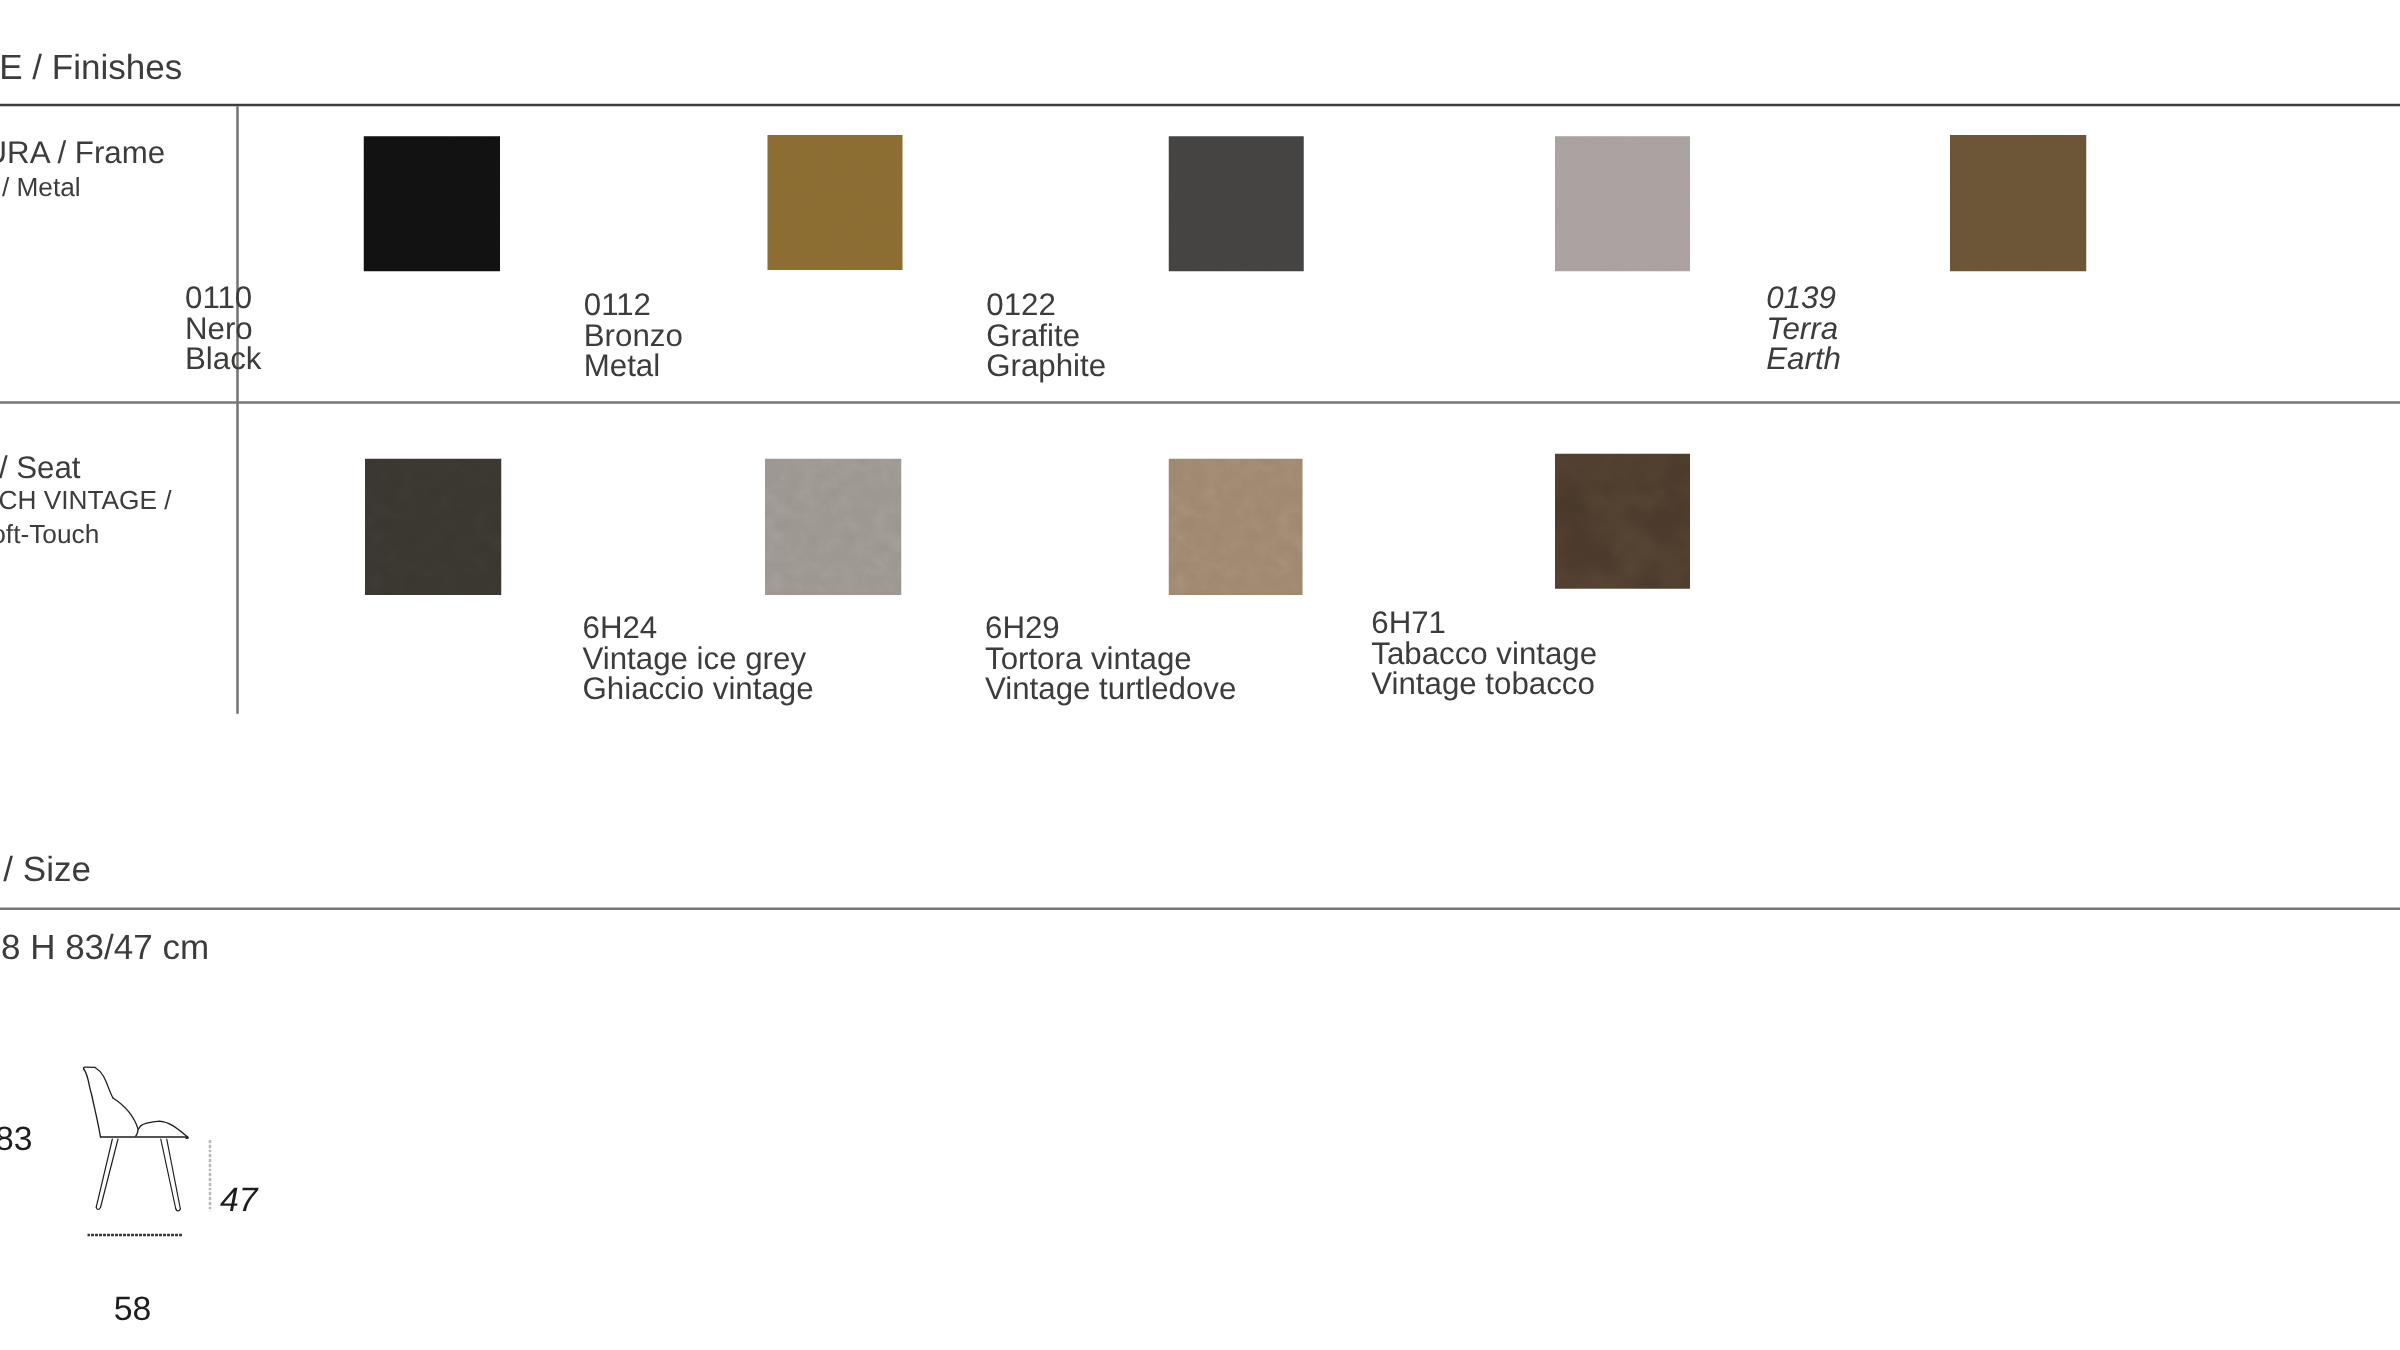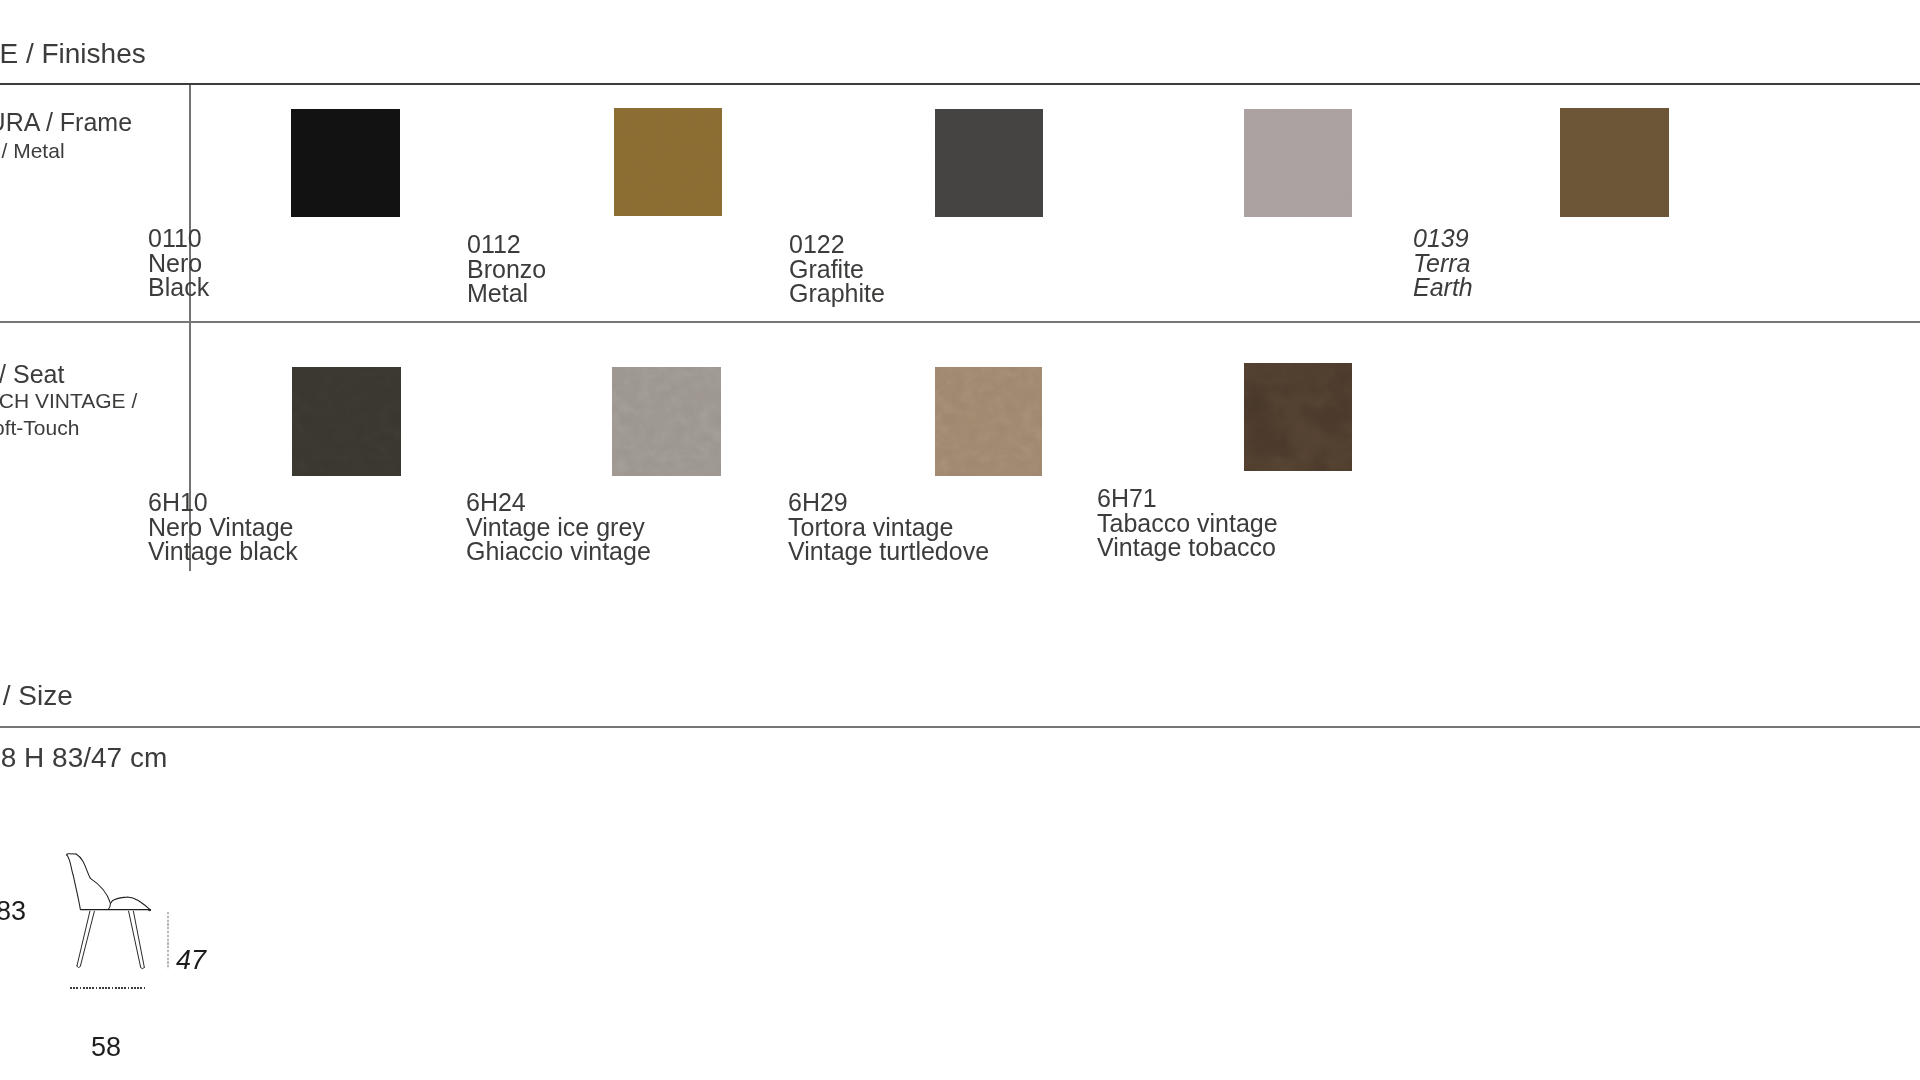--- a/index.html
+++ b/index.html
@@ -112,25 +112,20 @@
   <div class="swatch" style="left: 612px; top: 367px; width: 109px; height: 109px; background-color: rgb(156, 149, 143);">
       <div class="tex t-leather"></div>
     </div>
   <div class="swatch" style="left: 935px; top: 367px; width: 107px; height: 109px; background-color: rgb(159, 134, 110);">
       <div class="tex t-leather"></div>
     </div>
   <div class="swatch" style="left: 1244px; top: 363px; width: 108px; height: 108px; background-color: rgb(72, 56, 42);">
       <div class="tex t-leather2"></div>
     </div>
 
-  <div class="lblbox" style="left:148px;top:490px;">
-    <span class="lbl">6H10</span>
-    <span class="lbl">Nero Vintage</span>
-    <span class="lbl">Vintage black</span>
-  </div>
   <div class="lblbox" style="left:466px;top:490px;">
     <span class="lbl">6H24</span>
     <span class="lbl">Vintage ice grey</span>
     <span class="lbl">Ghiaccio vintage</span>
   </div>
   <div class="lblbox" style="left:788px;top:490px;">
     <span class="lbl">6H29</span>
     <span class="lbl">Tortora vintage</span>
     <span class="lbl">Vintage turtledove</span>
   </div>

